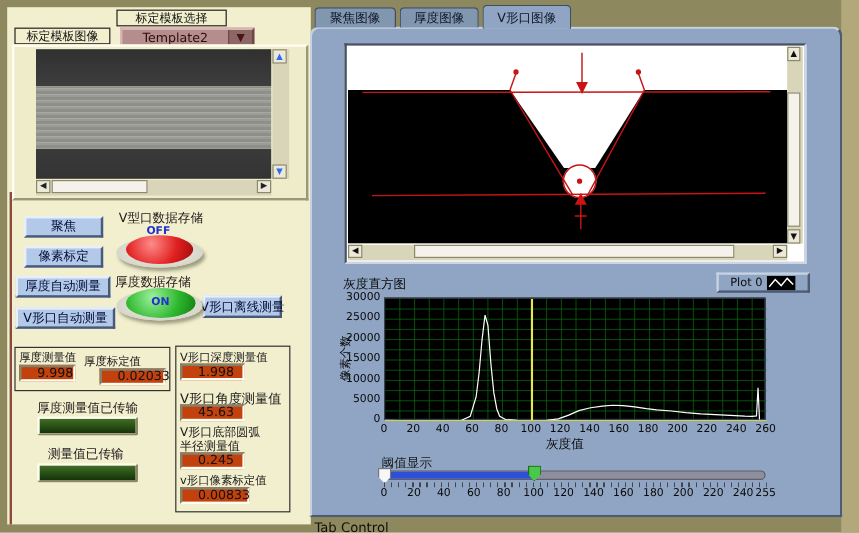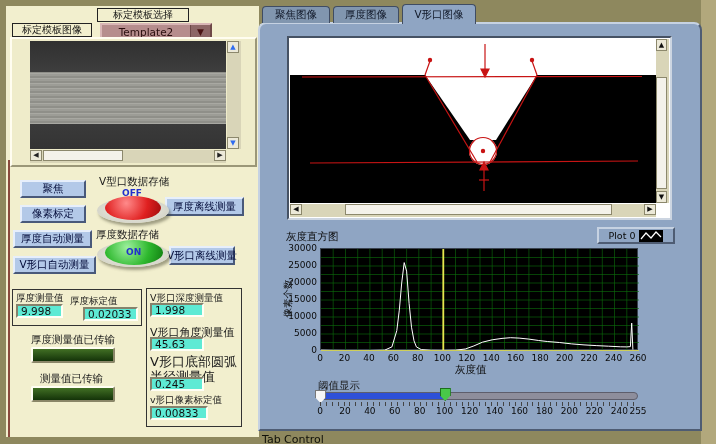--- a/index.html
+++ b/index.html
@@ -63,38 +63,38 @@
   #v-store-lbl { left:99px; top:175px; }
   #v-store-state { left:122px; top:188px; }
   #v-store-base { left:97px; top:198px; width:72px; height:25px; }
   #v-store-dome { left:105px; top:196px; width:56px; height:24px; }
   #t-store-lbl { left:96px; top:228px; }
   #t-store-base { left:97px; top:242px; width:72px; height:25px; }
   #t-store-dome { left:105px; top:240px; width:58px; height:25px; }
   #t-store-state { left:126px; top:247px; }
 
   
-  .fld { background:#5eead4; border:2px solid; border-color:#85826c #fffef4 #fffef4 #85826c;
-         font-size:10.5px; color:#111; display:flex; align-items:center; padding-left:3px;
+  .fld { background:#c2410c; border:2px solid; border-color:#85826c #fffef4 #fffef4 #85826c;
+         font-size:10.5px; color:#111; display:flex; align-items:center; padding-left:13px;
          white-space:nowrap; }
   .grp { border:1px solid #333; }
   #thick-grp { left:12px; top:289px; width:130px; height:37px; }
   #thick-meas-lbl { left:16px; top:292px; }  #thick-meas-fld { left:16px; top:304px; width:47px; height:14px; }
   #thick-cal-lbl { left:70px; top:295px; }   #thick-cal-fld { left:83px; top:307px; width:55px; height:14px; }
   #thick-sent-lbl { left:31px; top:333px; }
   .led { background:linear-gradient(#416f24,#143309); border:2px solid;
          border-color:#fffef2 #8a8668 #8a8668 #fffef2; border-radius:2px; }
   #led1 { left:31px; top:347px; width:84px; height:16px; }
   #meas-sent-lbl { left:40px; top:372px; }
   #led2 { left:31px; top:386px; width:84px; height:16px; }
 
   #v-grp { left:146px; top:288px; width:96px; height:139px; }
   #v-depth-lbl { left:150px; top:292px; font-size:9.5px; }  #v-depth-fld { left:150px; top:303px; width:54px; height:14px; }
   #v-angle-lbl { left:150px; top:325px; font-size:11px; }  #v-angle-fld { left:150px; top:337px; width:54px; height:14px; }
-  #v-rad-lbl { left:150px; top:355px; font-size:13px; line-height:1.15; white-space:normal; width:92px; }
+  #v-rad-lbl { left:150px; top:355px; font-size:10px; line-height:1.15; white-space:normal; width:92px; }
   #v-rad-fld { left:150px; top:377px; width:54px; height:14px; }
   #v-pix-lbl { left:150px; top:394px; font-size:9.5px; }    #v-pix-fld { left:150px; top:406px; width:58px; height:14px; }
 
   
   #tab-page { left:258px; top:22px; width:444px; height:409px; background:#8fa5c3;
               border:2px solid; border-color:#c6d2e2 #4e5c73 #4e5c73 #c6d2e2;
               border-radius:8px 8px 0 0; }
   .tab { position:absolute; top:6px; height:17px; background:#8196af; border:1px solid #3f4c63;
          border-bottom:none; border-radius:4px 4px 0 0; display:flex; align-items:center;
          justify-content:center; font-size:10.5px; color:#101828; padding:0 6px; }
@@ -170,21 +170,20 @@
   <div class="abs sb" id="tpl-hsb">
     <div class="sb-btn" style="left:0;top:0;width:12px;height:11px;color:#222;">◀</div>
     <div class="sb-thumb" style="left:13px;top:0;width:80px;height:11px;"></div>
     <div class="sb-btn" style="right:0;top:0;width:12px;height:11px;color:#222;">▶</div>
   </div>
 
   <div class="abs btn" id="btn-focus">聚焦</div>
   <div class="abs btn" id="btn-pixel">像素标定</div>
   <div class="abs btn" id="btn-thick-auto">厚度自动测量</div>
   <div class="abs btn" id="btn-v-auto">V形口自动测量</div>
-  <div class="abs btn" id="btn-thick-off">厚度离线测量</div>
   <div class="abs btn" id="btn-v-off">V形口离线测量</div>
 
   <div class="abs plain" id="v-store-lbl">V型口数据存储</div>
   <div class="tg-state" id="v-store-state">OFF</div>
   <div class="tg-base" id="v-store-base"></div>
   <div class="tg-dome dome-red" id="v-store-dome"></div>
 
   <div class="abs plain" id="t-store-lbl">厚度数据存储</div>
   <div class="tg-base" id="t-store-base"></div>
   <div class="tg-dome dome-green" id="t-store-dome"></div>

